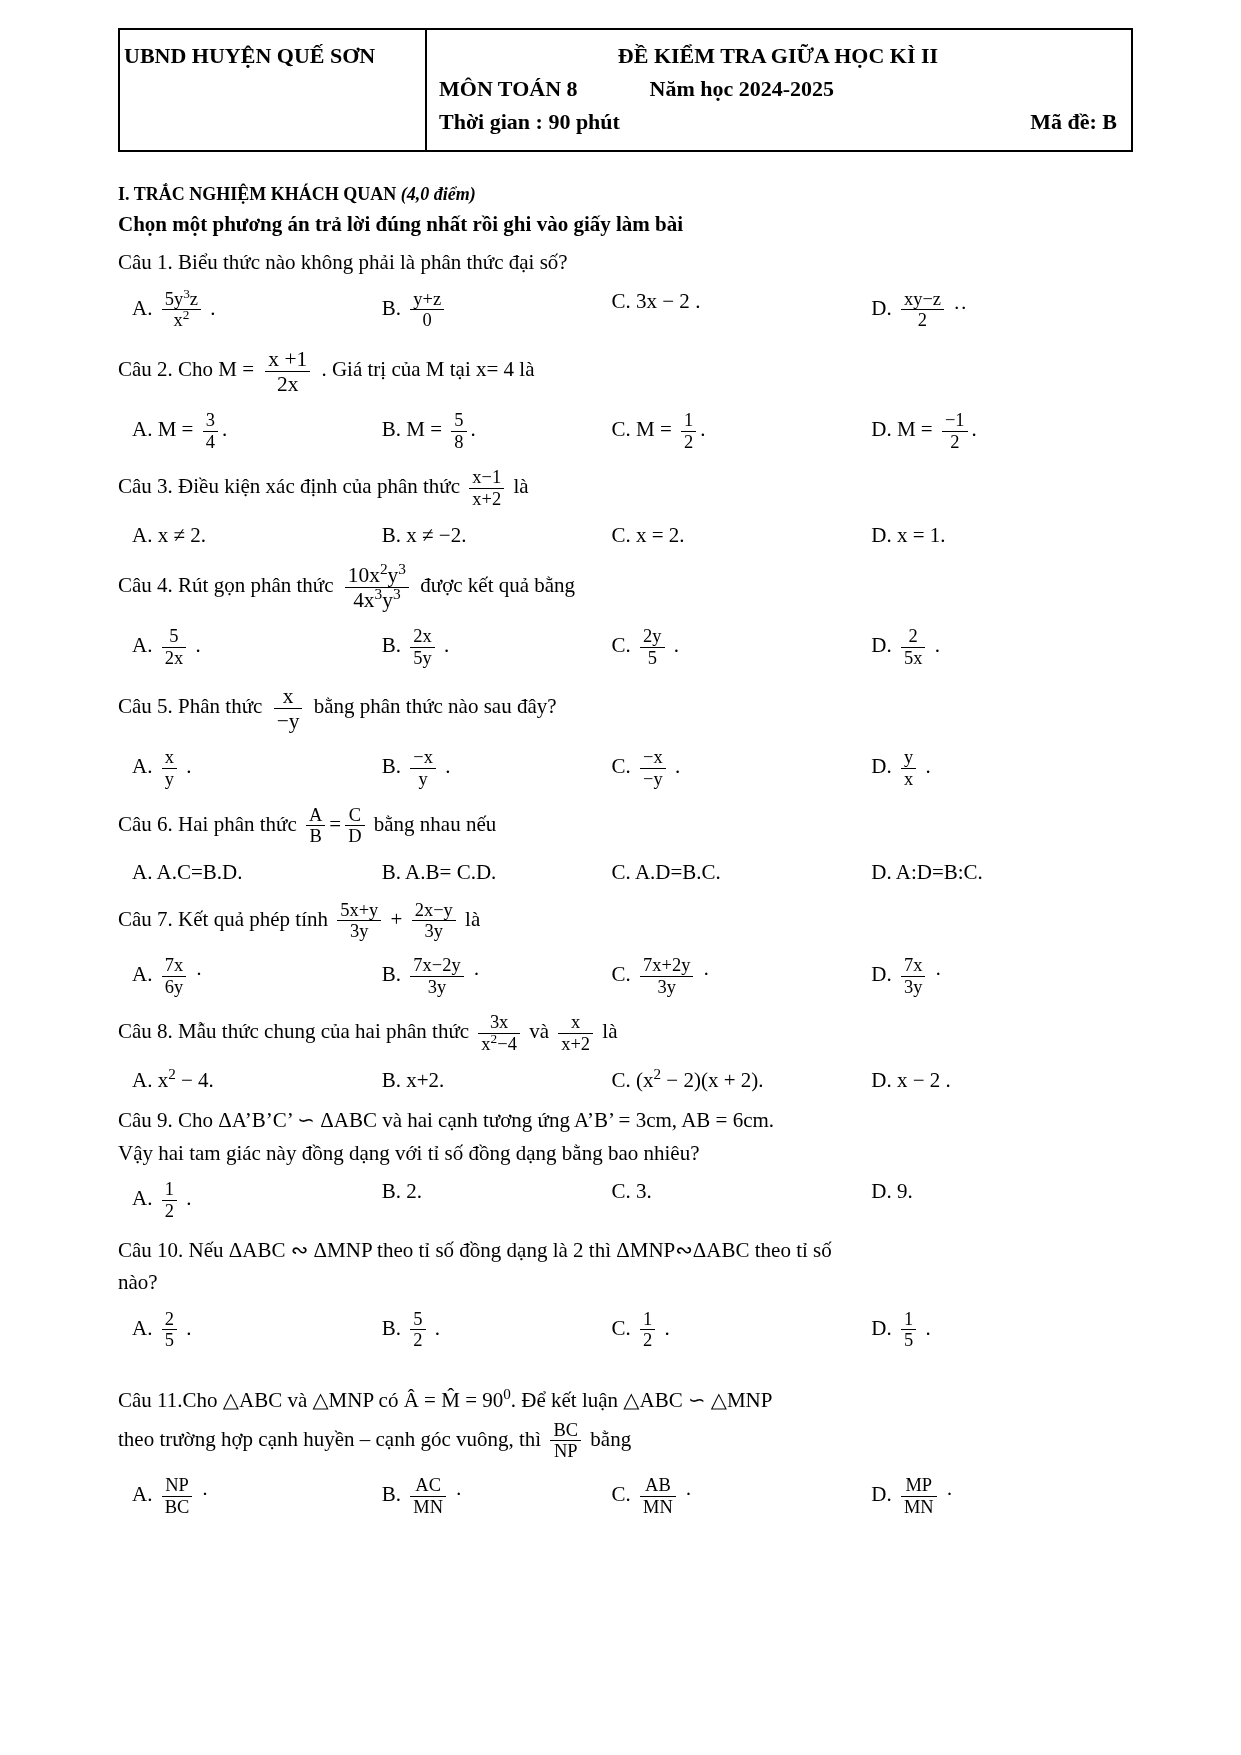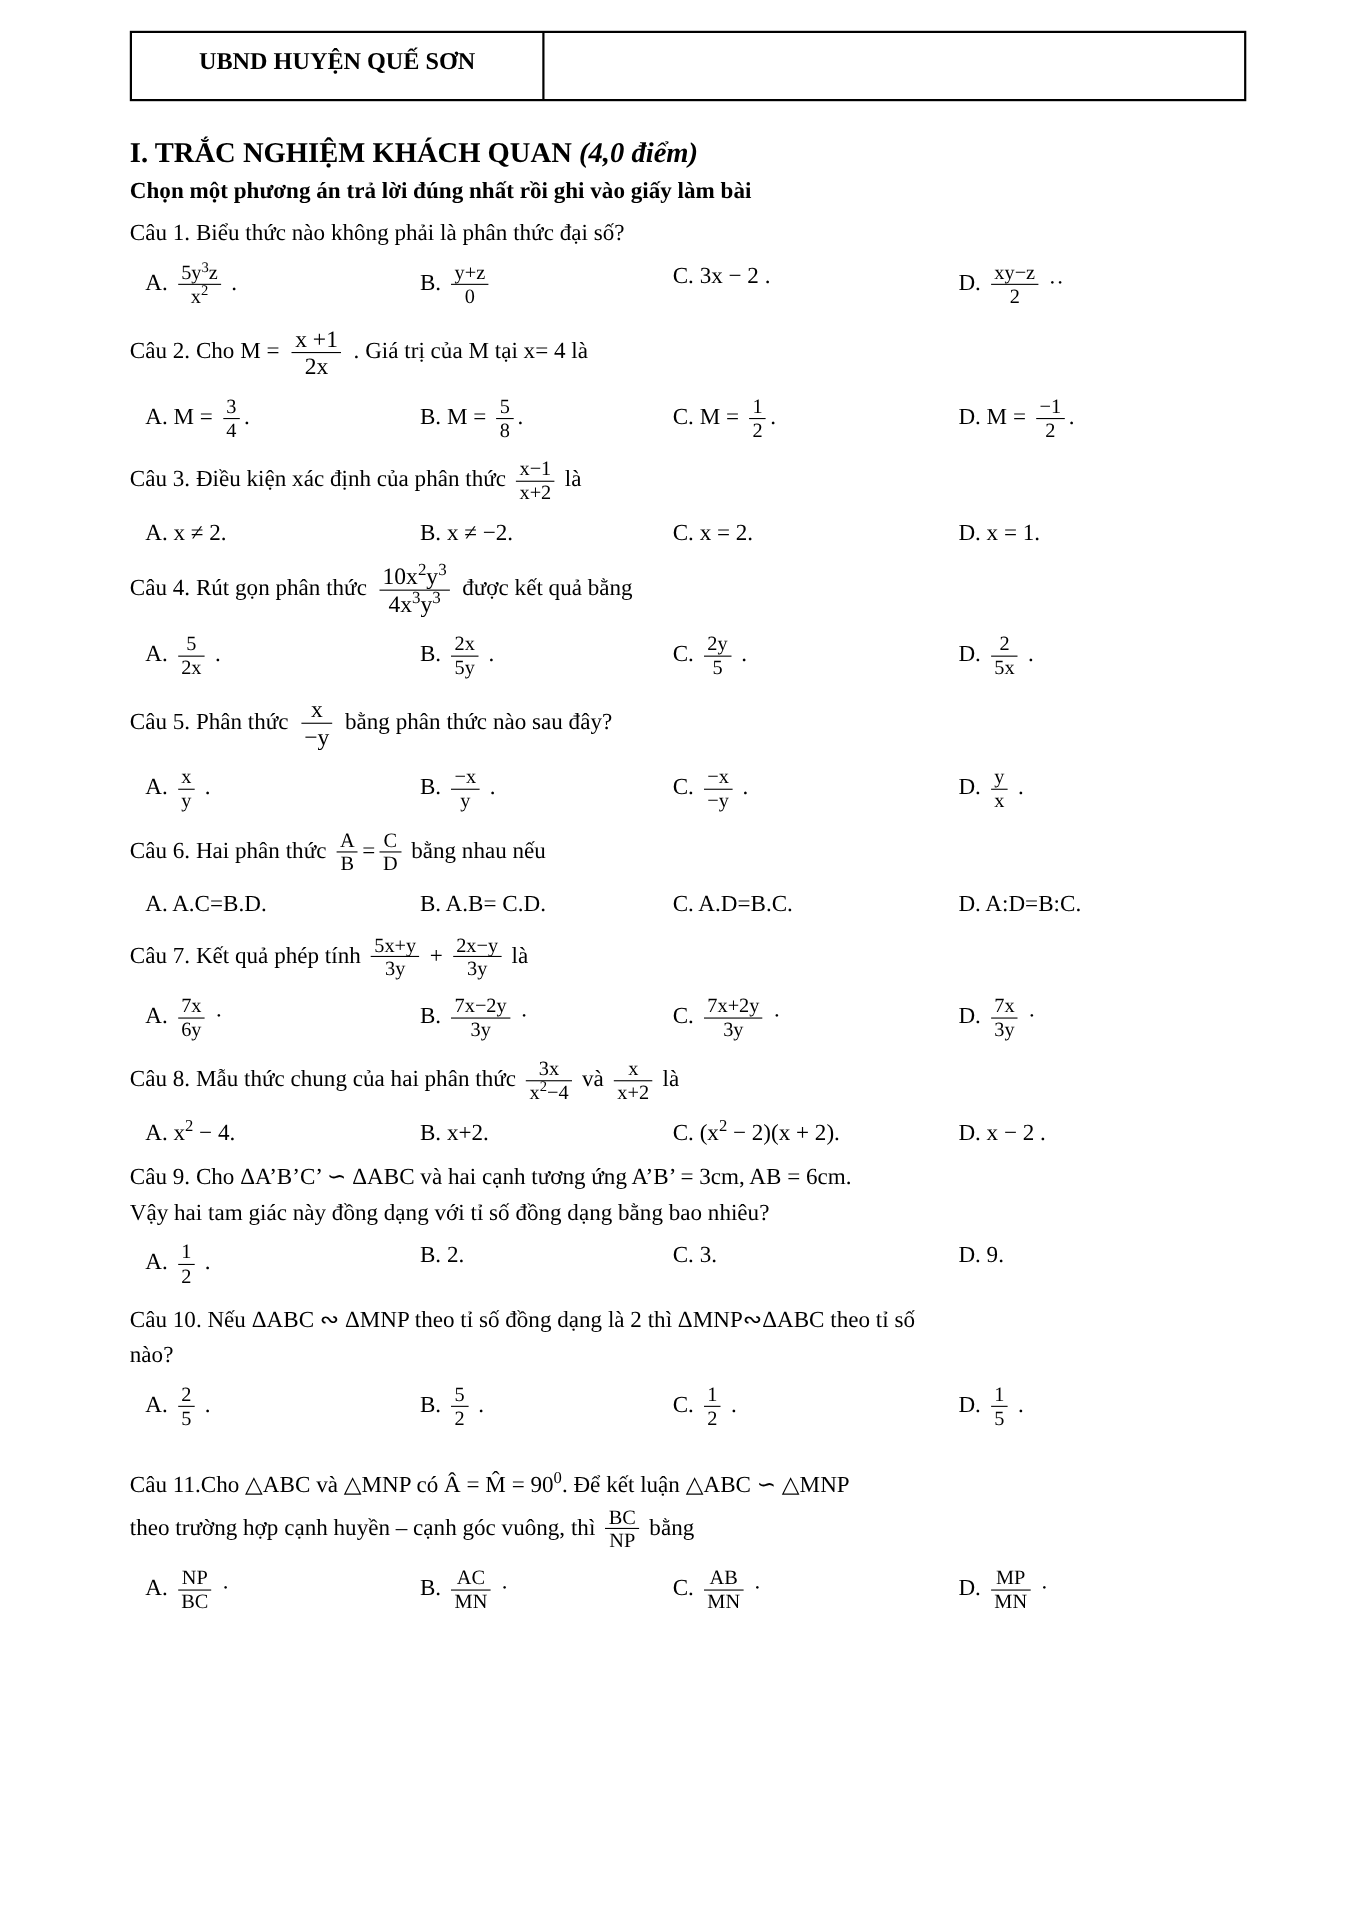--- a/index.html
+++ b/index.html
@@ -6,30 +6,30 @@
   html,body{background:#ffffff;}
   body{
     width:1241px;height:1755px;
     font-family:"Liberation Serif", serif;
     color:#000;font-size:21px;position:relative;overflow:hidden;
   }
   .page{padding:28px 110px 0 118px;}
 
   
   .header-table{display:flex;border:2px solid #000;width:1015px;}
-  .header-left{width:375px;border-right:2px solid #000;text-align:center;padding:9px 4px 18px;}
+  .header-left{width:307px;border-right:2px solid #000;padding:9px 4px 28px;}
   .header-right{flex:1;padding:9px 14px 12px 12px;}
   .hline{font-weight:bold;font-size:22px;line-height:1.5;}
   .hr-title{text-align:center;}
   .hr-row2{display:flex;gap:72px;}
   .hr-row3{display:flex;justify-content:space-between;}
   .uline{border-bottom:2px solid #000;padding-bottom:1px;}
 
   
-  .section-title{margin-top:32px;font-weight:bold;font-size:26px;}
+  .section-title{margin-top:32px;font-weight:bold;font-size:18px;}
   .section-title .pts{font-style:italic;}
   .instruction{font-weight:bold;margin-top:7px;}
 
   
   .question{margin-top:9px;}
   .stem{line-height:1.55;}
   .options{display:grid;grid-template-columns:25% 23% 26% 26%;margin:7px 0 5px;padding-left:14px;}
   .option{line-height:1.45;white-space:nowrap;}
   .bold{font-weight:normal;}
   .ital{}
@@ -41,20 +41,31 @@
   .question:last-child{margin-top:30px;}
 </style>
 </head>
 <body>
 
 <div class="page">
 
   <div class="header-table">
     <div class="header-left">
       <div class="hline">UBND HUYỆN QUẾ SƠN</div>
+    </div>
+    <div class="header-right">
+      <div class="hline hr-title">ĐỀ KIỂM TRA GIỮA HỌC KÌ II</div>
+      <div class="hline hr-row2">
+        <span>MÔN TOÁN 8</span>
+        <span>Năm học 2024-2025</span>
+      </div>
+      <div class="hline hr-row3">
+        <span>Thời gian : 90 phút</span>
+        <span>Mã đề: B</span>
+      </div>
     </div>
   </div>
 
   <div class="section-title"><span>I. TRẮC NGHIỆM KHÁCH QUAN </span><span class="pts">(4,0 điểm)</span></div>
   <div class="instruction">Chọn một phương án trả lời đúng nhất rồi ghi vào giấy làm bài</div>
 
   <div>
       <div class="question">
         <div class="stem"><span class="bold">Câu 1.</span><span class=""> Biểu thức nào </span><span class="bold">không phải</span><span class=""> là phân thức đại số?</span></div>
         <div class="options">

